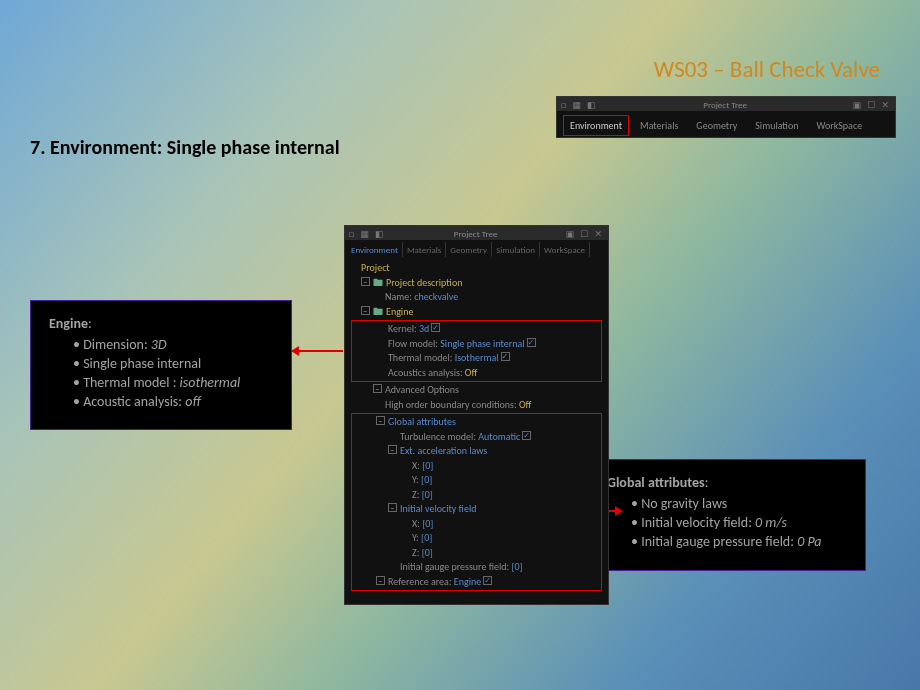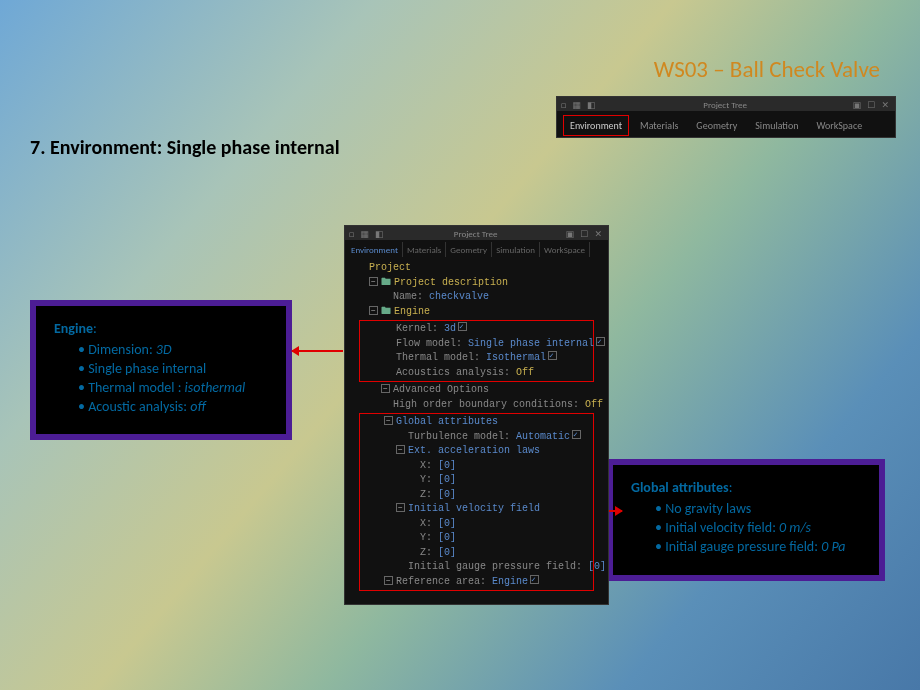--- a/index.html
+++ b/index.html
@@ -12,29 +12,29 @@
   .slide-title {
     position: absolute; top: 55px; right: 40px;
     color: #d08820; font-size: 23px; font-weight: 500;
   }
   .heading {
     position: absolute; top: 135px; left: 30px;
     color: #000; font-size: 20px; font-weight: bold;
   }
   
   .callout {
-    position: absolute; background: #000; color: #0369a1;
-    border: 6px solid #4c1d95; padding: 14px 30px 18px 18px;
+    position: absolute; background: #000; color: #a3a3a3;
+    border: 1px solid #4c1d95; padding: 14px 30px 18px 18px;
     font-size: 14px; line-height: 1.35;
   }
   .callout ul { list-style: none; margin-left: 24px; margin-top: 2px; }
   .callout li::before { content: "• "; }
   .callout .em { font-style: italic; }
   #callout-engine { top: 300px; left: 30px; width: 262px; }
-  #callout-global { top: 459px; left: 607px; width: 278px; }
+  #callout-global { top: 459px; left: 588px; width: 278px; }
   
   .arrow {
     position: absolute; background: #e00000; height: 2px;
   }
   .arrow::before, .arrow::after { content: ""; position: absolute; }
   .arrow-left { top: 350px; left: 292px; width: 51px; }
   .arrow-left::before {
     left: -6px; top: -4px; border: 5px solid transparent; border-right: 8px solid #e00000;
   }
   .arrow-right { top: 510px; left: 534px; width: 88px; }
@@ -57,21 +57,21 @@
     padding: 3px 6px; color: #888; border: 1px solid transparent;
   }
   .tabs-top span.active {
     color: #ccc; border: 1px solid #e00000;
   }
   
   #panel-tree { top: 225px; left: 344px; width: 265px; height: 380px; }
   .tabs-tree { display: flex; padding: 2px 2px 0 2px; font-size: 9px; }
   .tabs-tree span { padding: 2px 4px; color: #666; border-right:1px solid #333; }
   .tabs-tree span.active { color: #5a8acc; }
-  .tree-body { padding: 4px 14px; font-size: 10px; line-height: 1.45; color: #888; font-family: Liberation Mono, monospace; }
+  .tree-body { padding: 4px 6px; font-size: 10px; line-height: 1.45; color: #888; }
   .node { white-space: nowrap; }
   .lvl1 { padding-left: 10px; }
   .lvl2 { padding-left: 22px; }
   .lvl3 { padding-left: 34px; }
   .lvl4 { padding-left: 46px; }
   .lvl5 { padding-left: 58px; }
   .exp { display:inline-block; width:9px; height:9px; border:1px solid #666; color:#aaa;
          font-size:8px; line-height:8px; text-align:center; margin-right:3px; vertical-align:1px; }
   .folder { color: #6a8; margin-right: 3px; }
   .key-blue { color: #5a8acc; }

